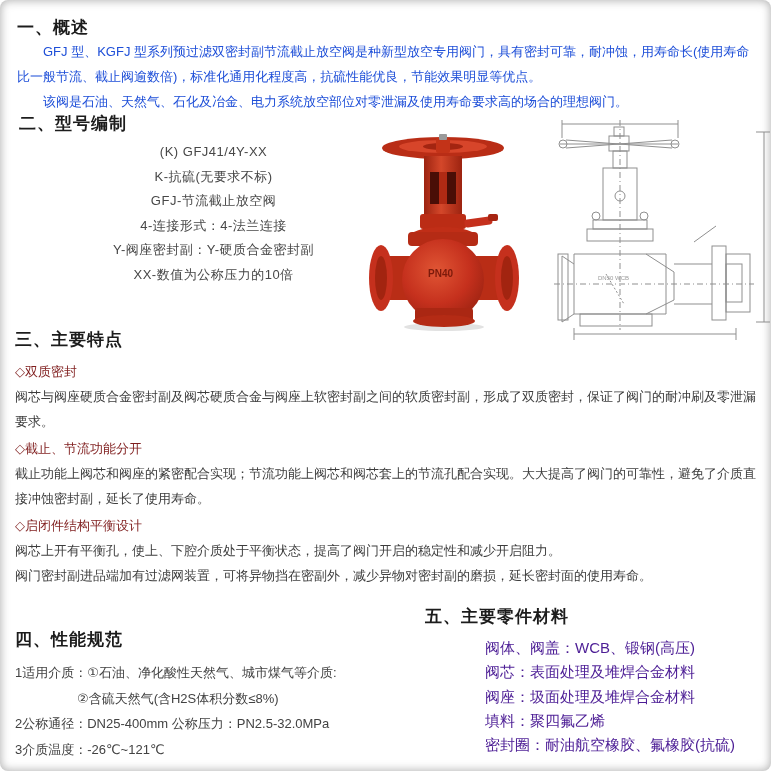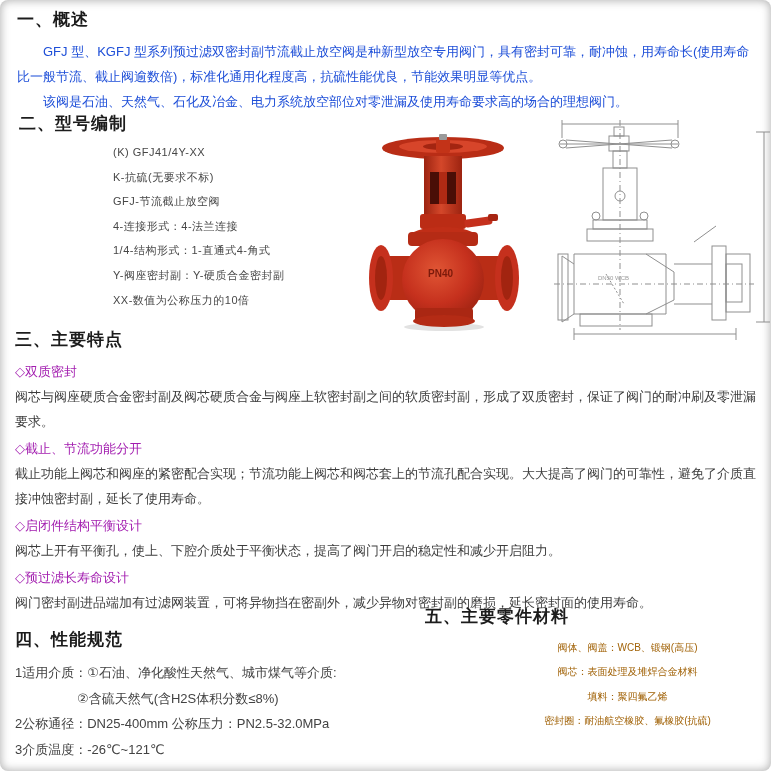--- a/index.html
+++ b/index.html
@@ -4,60 +4,59 @@
 <style>
   html,body{margin:0;padding:0;}
   body{
     width:771px;height:771px;position:relative;background:#ffffff;
     font-family:"Liberation Sans","DejaVu Sans",sans-serif;
     color:#3a3a3a;overflow:hidden;
   }
   .page{position:absolute;inset:0;border-radius:8px;
     box-shadow:inset 0 0 9px 1px rgba(120,120,120,.55);}
   .h{font-size:17px;font-weight:bold;color:#1c1c1c;margin:0;letter-spacing:1px;}
-  .sec1-h{position:absolute;left:17px;top:8px;font-family:Liberation Mono, monospace;}
+  .sec1-h{position:absolute;left:17px;top:16px;font-family:Liberation Mono, monospace;}
   .overview{position:absolute;left:17px;top:39px;width:742px;}
   .overview p{margin:0;font-size:13px;line-height:25px;text-indent:2em;color:#1d4ed8;}
   .sec2-h{position:absolute;left:19px;top:112px;}
   .model-list{position:absolute;left:113px;top:140px;margin:0;padding:0;list-style:none;}
-  .model-list li{font-size:11px;line-height:24.6px;color:#474747;letter-spacing:.5px;}
+  .model-list li{font-size:13px;line-height:24.6px;color:#474747;letter-spacing:.5px;text-align:center;}
   .photo{position:absolute;left:366px;top:128px;}
   .drawing{position:absolute;left:546px;top:114px;}
   .features{position:absolute;left:15px;top:328px;width:748px;}
   .features .h{margin-bottom:9px;}
-  .ft{margin:0;font-size:13px;line-height:24px;color:#a21caf;margin-top:3px;}
+  .ft{margin:0;font-size:13px;line-height:24px;color:#7f1d1d;margin-top:3px;}
   .fb{margin:0;font-size:13px;line-height:25px;color:#3d3d3d;}
   .fb.w-narrow{max-width:642px;}
   .perf{position:absolute;left:15px;top:628px;width:425px;}
   .perf .h{margin-bottom:9px;}
   .perf p{margin:0;font-size:13px;line-height:25.5px;color:#424242;}
   .perf p.indent{padding-left:62px;}
   .materials{position:absolute;left:425px;top:605px;width:345px;}
   .materials .h{margin-bottom:8px;}
   .materials ul{margin:0;padding:0 0 0 60px;list-style:none;}
-  .materials li{font-size:10px;line-height:24.3px;color:#a16207;text-align:center;}
+  .materials li{font-size:15px;line-height:24.3px;color:#4c1d95;}
 </style>
 </head>
 <body>
 
 <div class="page">
 
   <h1 class="h sec1-h">一、概述</h1>
   <div class="overview">
     <p>GFJ 型、KGFJ 型系列预过滤双密封副节流截止放空阀是种新型放空专用阀门，具有密封可靠，耐冲蚀，用寿命长(使用寿命比一般节流、截止阀逾数倍)，标准化通用化程度高，抗硫性能优良，节能效果明显等优点。</p>
     <p>该阀是石油、天然气、石化及冶金、电力系统放空部位对零泄漏及使用寿命要求高的场合的理想阀门。</p>
   </div>
 
   <h1 class="h sec2-h">二、型号编制</h1>
   <ul class="model-list">
     <li>(K) GFJ41/4Y-XX</li>
     <li>K-抗硫(无要求不标)</li>
     <li>GFJ-节流截止放空阀</li>
     <li>4-连接形式：4-法兰连接</li>
-    <li>1/4-结构形式：1-直通式4-角式</li>
     <li>Y-阀座密封副：Y-硬质合金密封副</li>
     <li>XX-数值为公称压力的10倍</li>
   </ul>
 
   <svg class="photo" width="158" height="205" viewBox="0 0 158 205">
     <defs>
       <radialGradient id="bodyG" cx="42%" cy="38%" r="75%">
         <stop offset="0%" stop-color="#e05534"></stop>
         <stop offset="55%" stop-color="#c5301d"></stop>
         <stop offset="100%" stop-color="#93200f"></stop>
@@ -177,35 +176,35 @@
   </svg>
 
   <div class="features">
     <h1 class="h">三、主要特点</h1>
     <p class="ft">◇双质密封</p>
     <p class="fb">阀芯与阀座硬质合金密封副及阀芯硬质合金与阀座上软密封副之间的软质密封副，形成了双质密封，保证了阀门的耐冲刷及零泄漏要求。</p>
     <p class="ft">◇截止、节流功能分开</p>
     <p class="fb">截止功能上阀芯和阀座的紧密配合实现；节流功能上阀芯和阀芯套上的节流孔配合实现。大大提高了阀门的可靠性，避免了介质直接冲蚀密封副，延长了使用寿命。</p>
     <p class="ft">◇启闭件结构平衡设计</p>
     <p class="fb">阀芯上开有平衡孔，使上、下腔介质处于平衡状态，提高了阀门开启的稳定性和减少开启阻力。</p>
-    <p class="ft">◇预过滤长寿命设计</p>
     <p class="fb w-narrow">阀门密封副进品端加有过滤网装置，可将异物挡在密副外，减少异物对密封副的磨损，延长密封面的使用寿命。</p>
   </div>
 
   <div class="perf">
     <h1 class="h">四、性能规范</h1>
     <p>1适用介质：①石油、净化酸性天然气、城市煤气等介质:</p>
     <p class="indent">②含硫天然气(含H2S体积分数≤8%)</p>
     <p>2公称通径：DN25-400mm 公称压力：PN2.5-32.0MPa</p>
     <p>3介质温度：-26℃~121℃</p>
   </div>
 
   <div class="materials">
     <h1 class="h">五、主要零件材料</h1>
     <ul>
       <li>阀体、阀盖：WCB、锻钢(高压)</li>
       <li>阀芯：表面处理及堆焊合金材料</li>
+      <li>阀座：圾面处理及堆焊合金材料</li>
       <li>填料：聚四氟乙烯</li>
       <li>密封圈：耐油航空橡胶、氟橡胶(抗硫)</li>
     </ul>
   </div>
 
 </div>
 
 </body></html>

